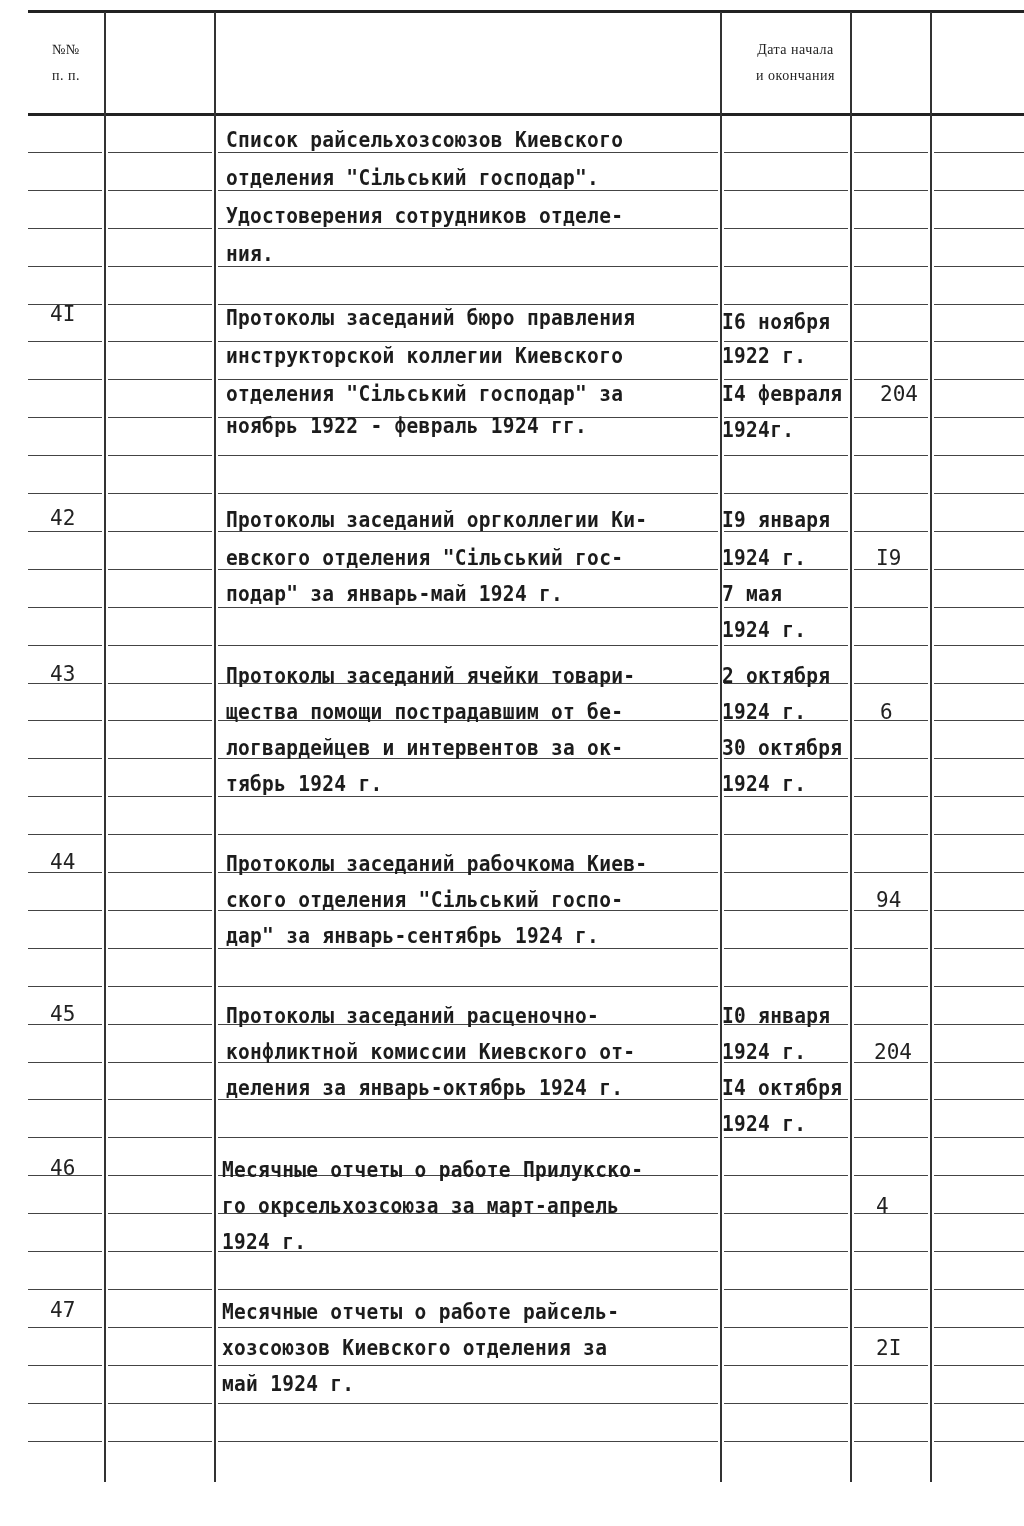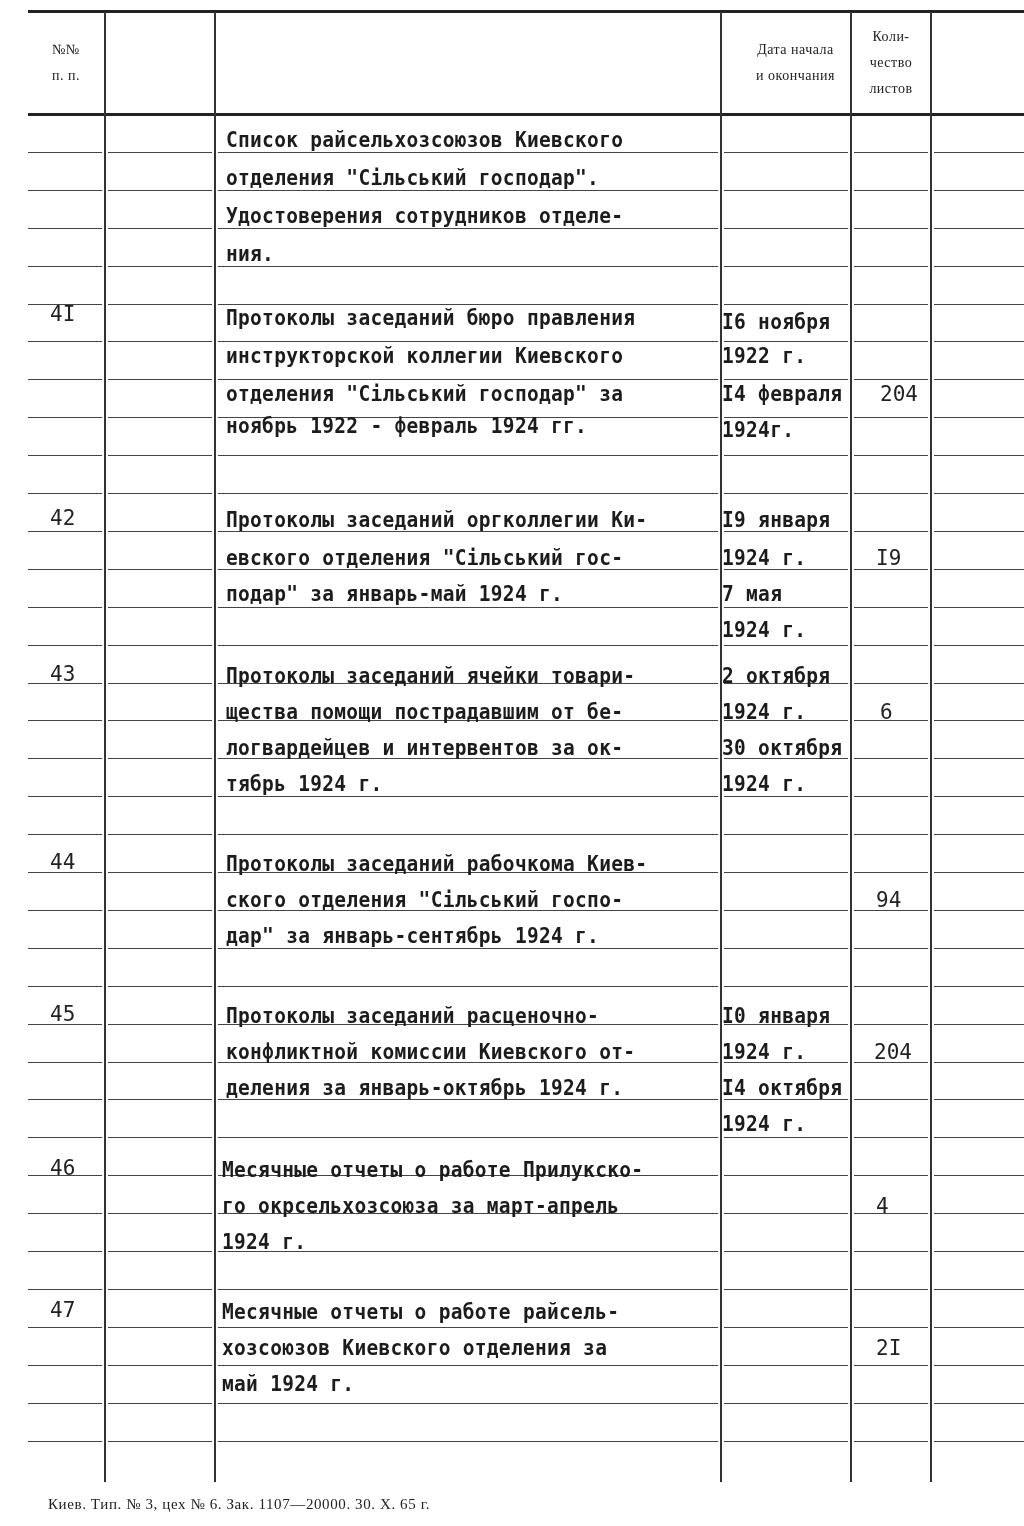--- a/index.html
+++ b/index.html
@@ -35,27 +35,20 @@
   <div class="hdr" style="left:28px;width:76px;">
     <div>
         <div>№№</div>
         <div>п. п.</div>
       </div>
   </div>
   <div class="hdr" style="left:722px;width:147px;">
     <div>
         <div>Дата начала</div>
         <div>и окончания</div>
-      </div>
-  </div>
-  <div class="hdr" style="left:852px;width:78px;">
-    <div>
-        <div>Коли-</div>
-        <div>чество</div>
-        <div>листов</div>
       </div>
   </div>
 
   <div id="rules">
       <div class="rule" style="left: 28px; width: 74px; top: 152px;"></div>
       <div class="rule" style="left: 108px; width: 104px; top: 152px;"></div>
       <div class="rule" style="left: 218px; width: 500px; top: 152px;"></div>
       <div class="rule" style="left: 724px; width: 124px; top: 152px;"></div>
       <div class="rule" style="left: 854px; width: 74px; top: 152px;"></div>
       <div class="rule" style="left: 934px; width: 90px; top: 152px;"></div>
@@ -339,14 +332,13 @@
   </div>
 
   <div>
     <div class="num" style="left:50px;top:1298px;">47</div>
     <div class="txt" style="left:222px;top:1300px;">Месячные отчеты о работе райсель-</div>
     <div class="txt" style="left:222px;top:1336px;">хозсоюзов Киевского отделения за</div>
     <div class="txt" style="left:222px;top:1372px;">май 1924 г.</div>
     <div class="num" style="left:876px;top:1336px;">2I</div>
   </div>
 
-  <div class="footer">Киев. Тип. № 3, цех № 6. Зак. 1107—20000. 30. X. 65 г.</div>
 </div>
 
 </body></html>

